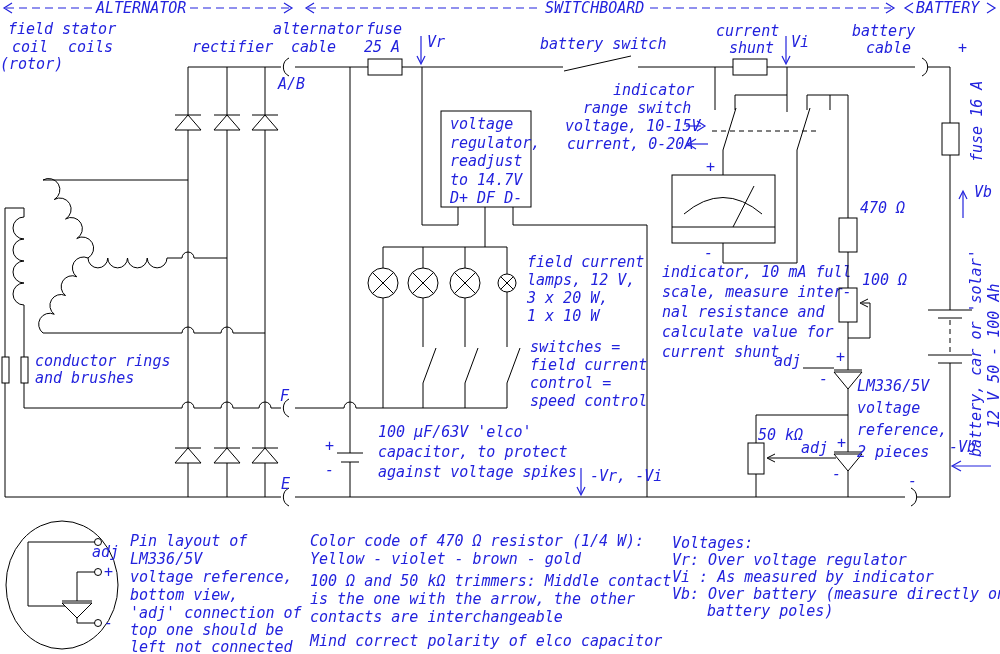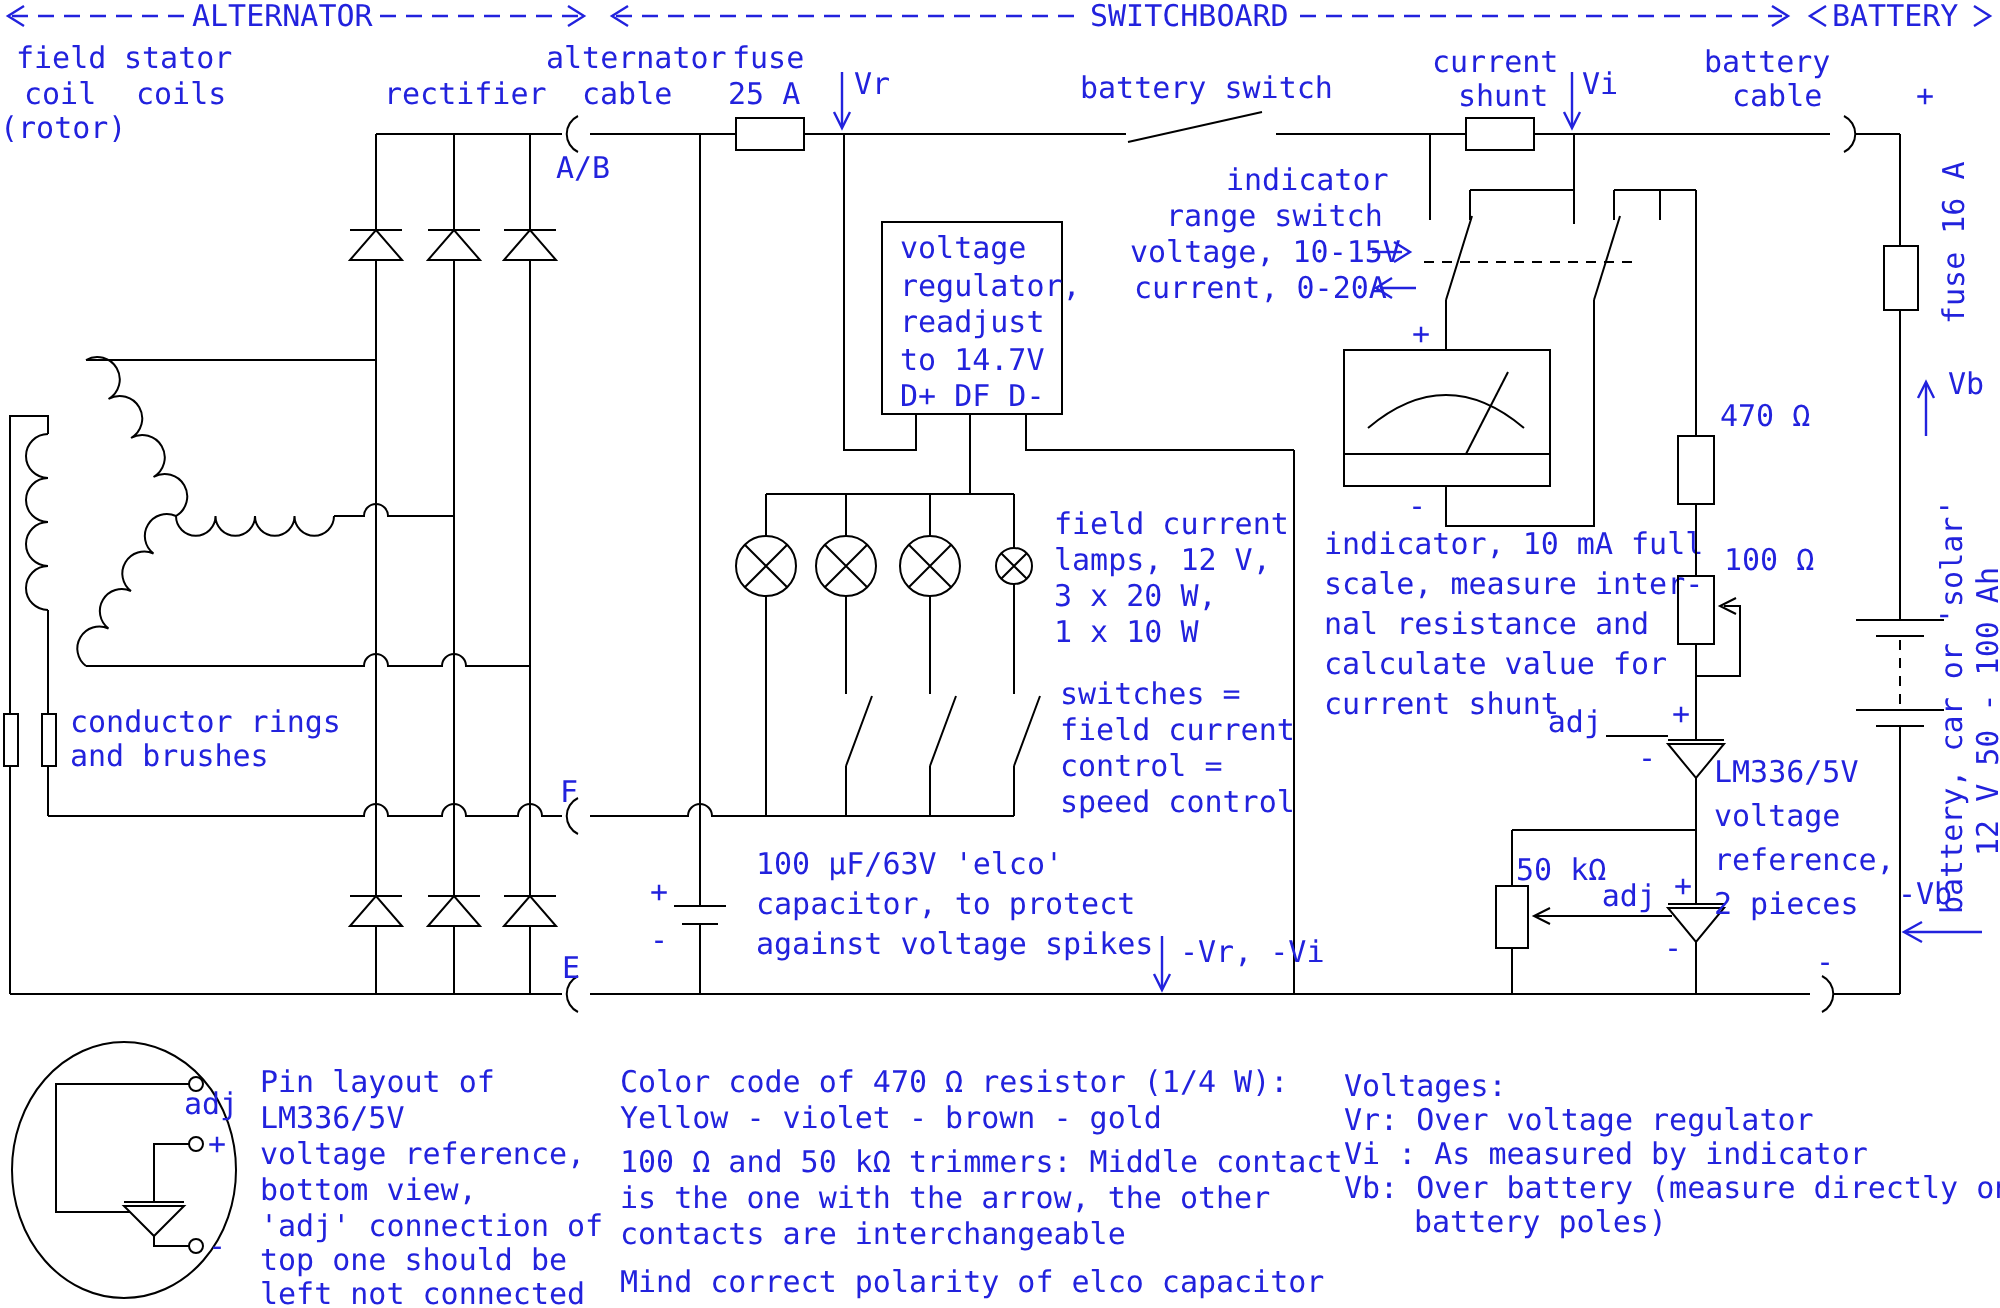--- a/index.html
+++ b/index.html
@@ -1,16 +1,16 @@
 <!DOCTYPE html>
 <html><head>
 <meta charset="utf-8">
 <style>
   html,body{margin:0;padding:0;background:#ffffff;}
-  .page{width:1000px;height:654px;position:relative;background:#fff;overflow:hidden;}
+  .page{width:1000px;height:654px;position:relative;background:#fff;overflow:hidden;font-style:italic;}
   svg{display:block;font-family:"DejaVu Sans Mono",monospace;}
   .ink{stroke:#000;fill:none;stroke-width:1;}
   .ink-dash{stroke:#000;fill:none;stroke-width:1;stroke-dasharray:5 4;}
   .sym{stroke:#000;fill:none;stroke-width:1;}
   .pin{stroke:#000;fill:#fff;stroke-width:1;}
   .ann{stroke:#2222dd;fill:none;stroke-width:1.2;}
   .ann-dash{stroke:#2222dd;fill:none;stroke-width:1.2;stroke-dasharray:8 5;}
   text{fill:#2222dd;font-size:15px;font-family:"DejaVu Sans Mono",monospace;}
 </style>
 </head>

